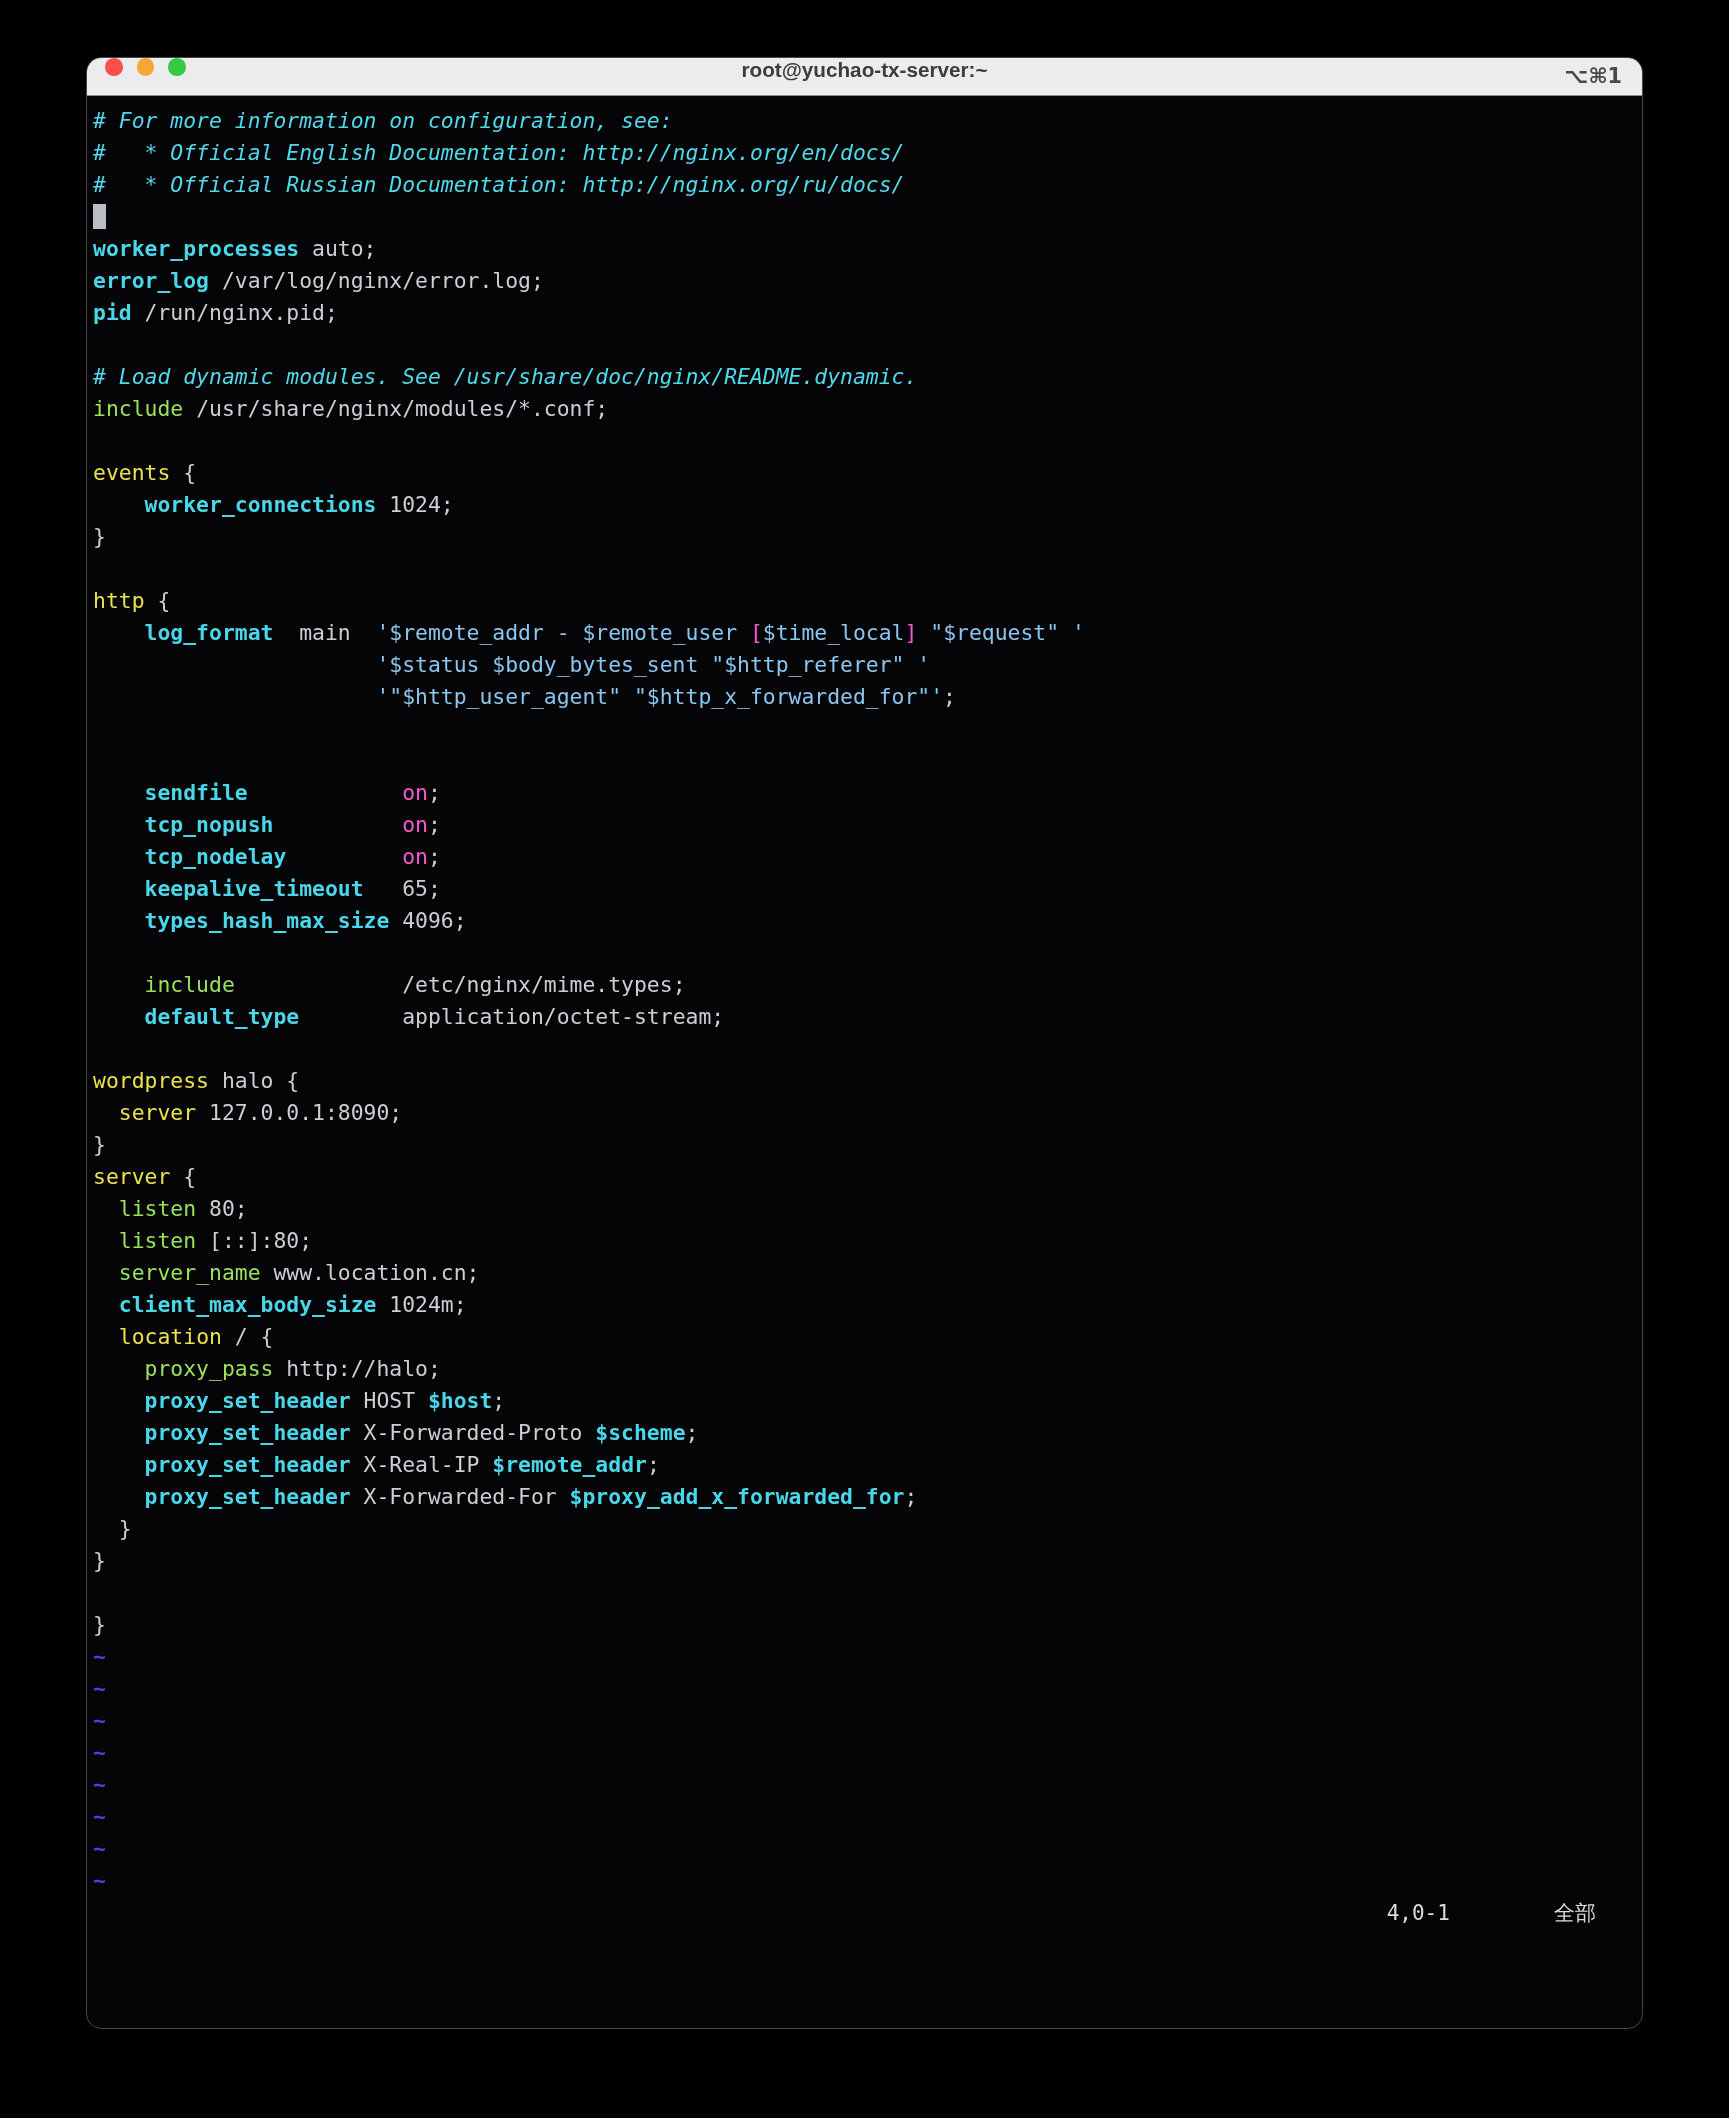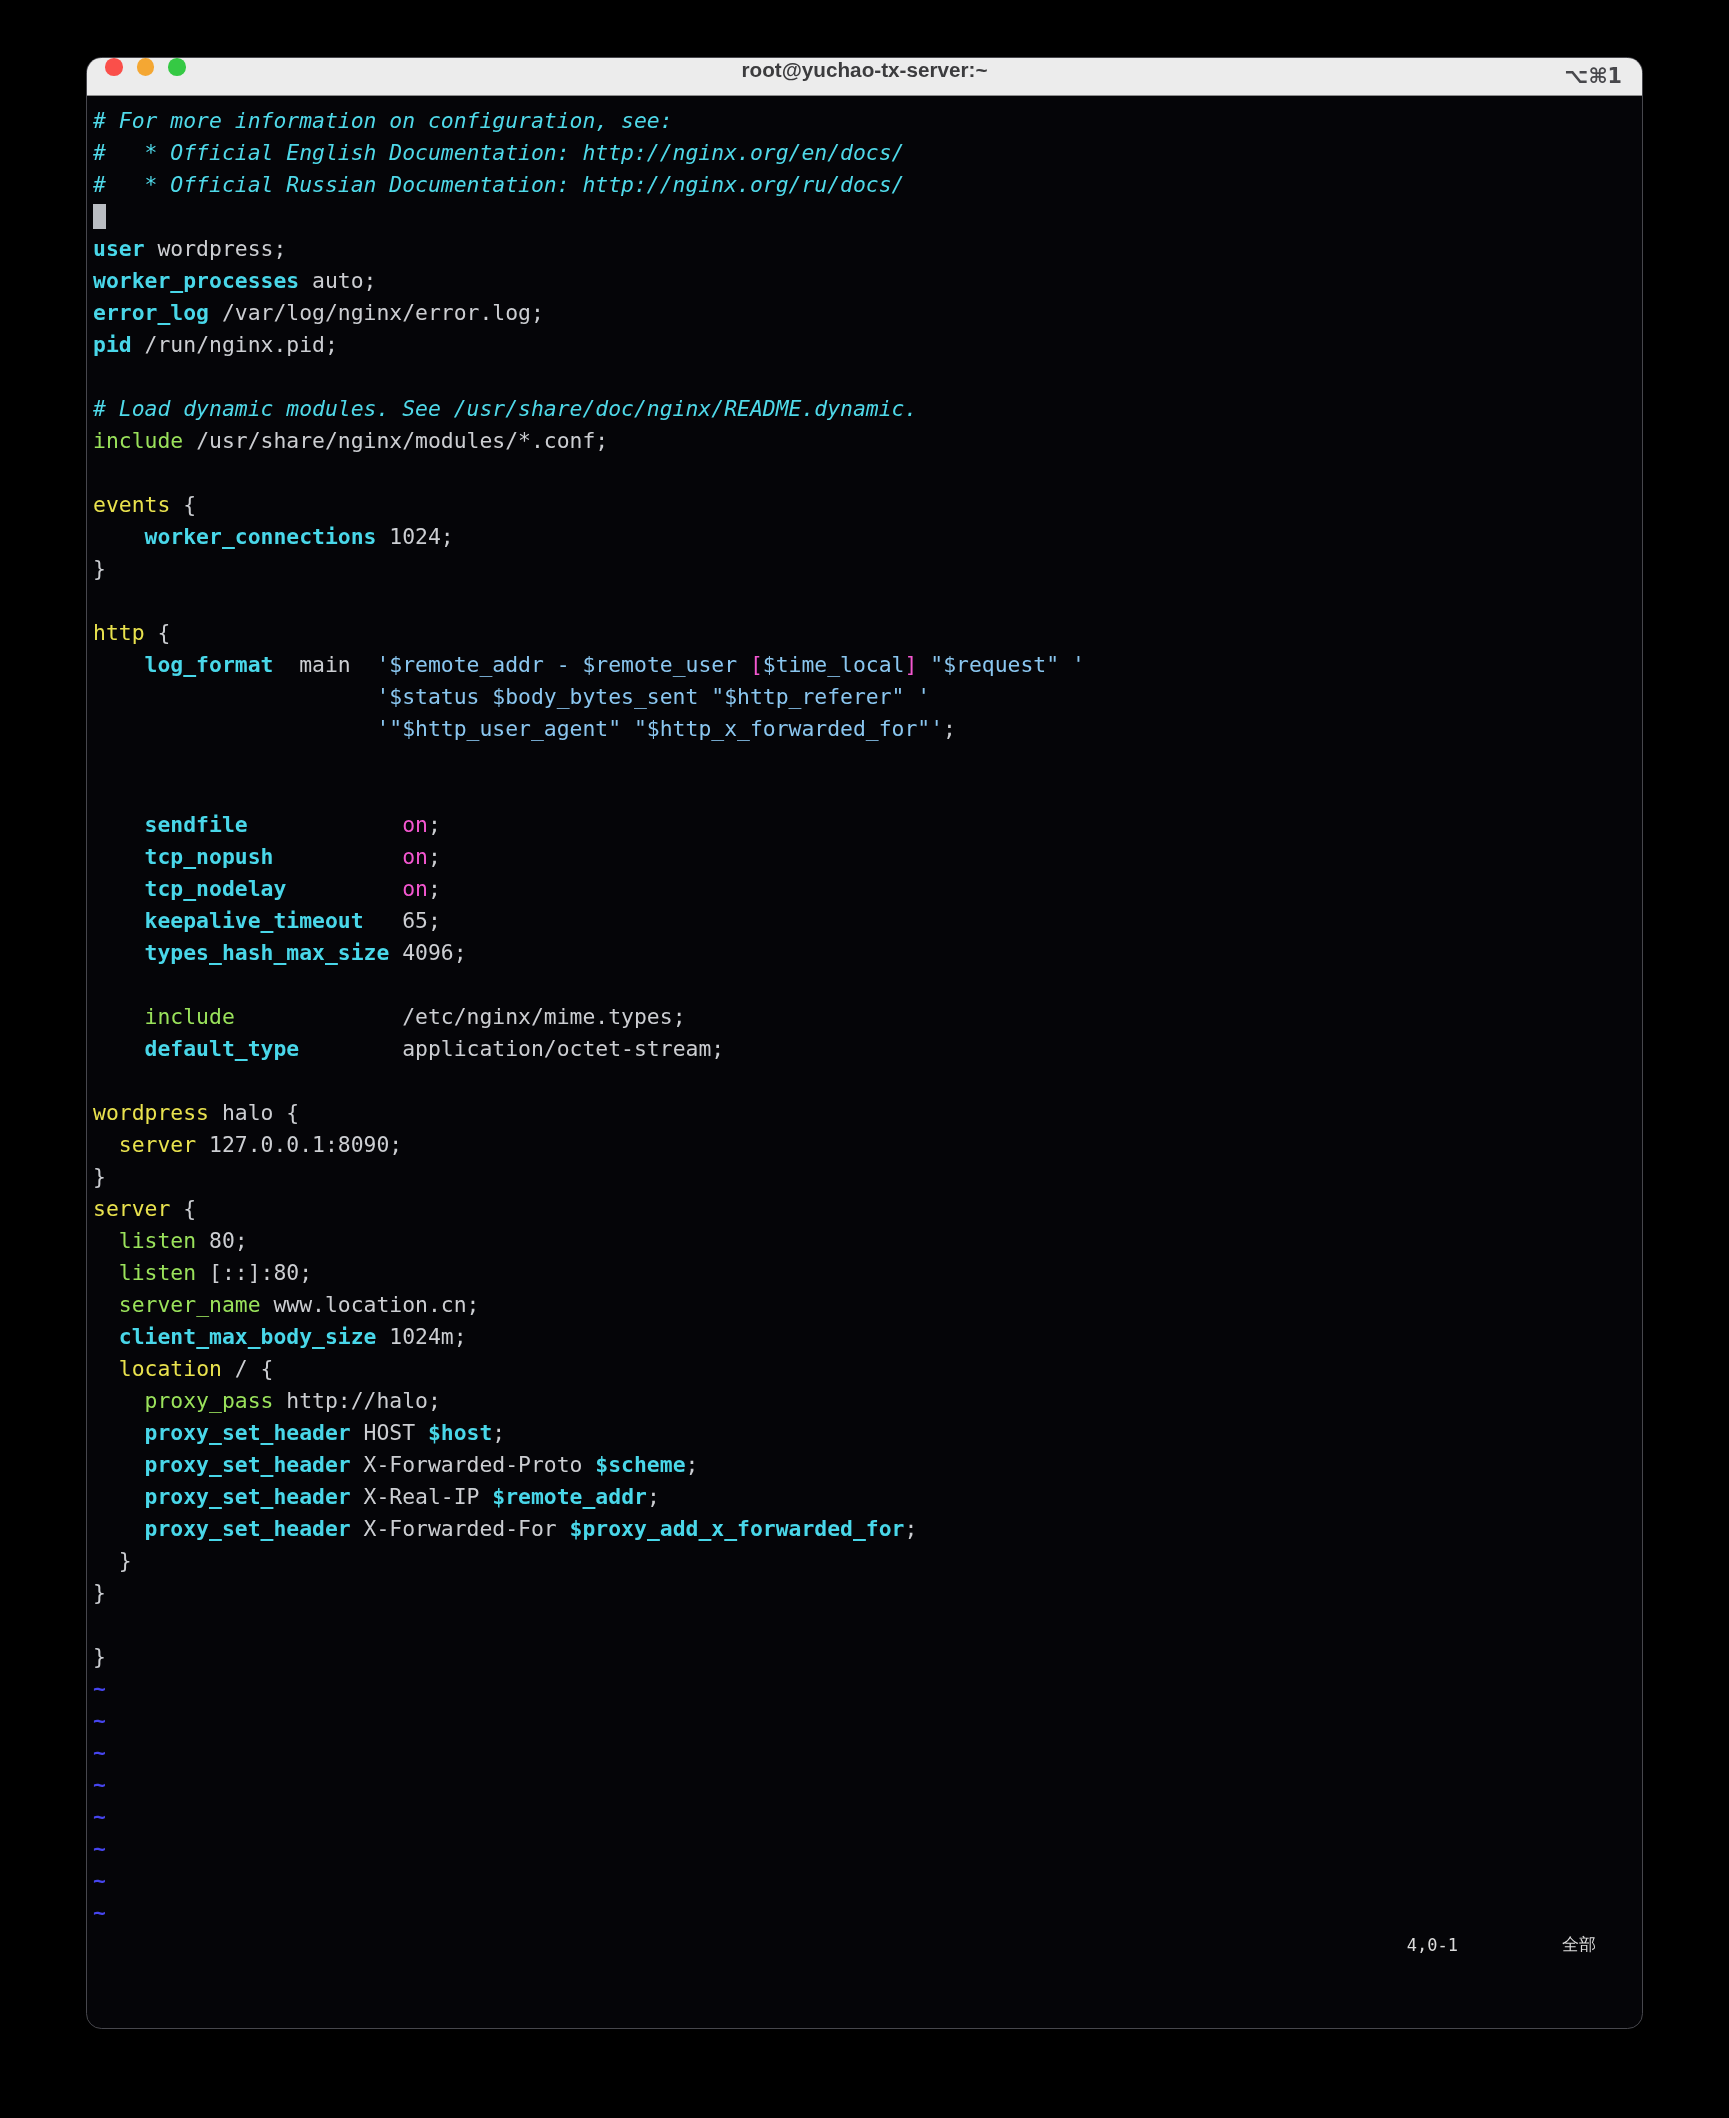--- a/index.html
+++ b/index.html
@@ -25,21 +25,21 @@
   .kw{color:#49d7e9;font-weight:bold;}
   .green{color:#9ae25b;}
   .yellow{color:#e9e24e;}
   .str{color:#8ac6ef;}
   .mag{color:#f457d0;}
   .plain{color:#ccced2;}
   .tilde{color:#4645ee;font-weight:bold;}
   .cursor{background:#babdc2;color:transparent;}
   .statusrow{display:flex;justify-content:flex-end;align-items:center;height:32px;
     white-space:pre;color:#dcdcdc;font-family:"DejaVu Sans Mono",monospace;
-    font-size:17px;line-height:32px;}
+    font-size:21px;line-height:32px;}
   .statusrow .spacer{width:104px;}
   .statusrow .pad-right{width:40px;}
   .statusrow .scrollpos{font-family:Liberation Sans, sans-serif;text-align:right;}
 </style>
 </head>
 <body>
 
 <div class="window">
   <div class="titlebar">
     <div class="lights">
@@ -49,21 +49,20 @@
     </div>
     <div class="title">root@yuchao-tx-server:~</div>
     <div class="shortcut">⌥⌘1</div>
   </div>
   <div class="screen">
     <div id="term">
         <div class="row"><span class="comment"># For more information on configuration, see:</span></div>
         <div class="row"><span class="comment">#   * Official English Documentation: http://nginx.org/en/docs/</span></div>
         <div class="row"><span class="comment">#   * Official Russian Documentation: http://nginx.org/ru/docs/</span></div>
         <div class="row"><span class="cursor"> </span></div>
-        <div class="row"><span class="kw">user</span><span class="plain"> wordpress;</span></div>
         <div class="row"><span class="kw">worker_processes</span><span class="plain"> auto;</span></div>
         <div class="row"><span class="kw">error_log</span><span class="plain"> /var/log/nginx/error.log;</span></div>
         <div class="row"><span class="kw">pid</span><span class="plain"> /run/nginx.pid;</span></div>
         <div class="row"> </div>
         <div class="row"><span class="comment"># Load dynamic modules. See /usr/share/doc/nginx/README.dynamic.</span></div>
         <div class="row"><span class="green">include</span><span class="plain"> /usr/share/nginx/modules/*.conf;</span></div>
         <div class="row"> </div>
         <div class="row"><span class="yellow">events</span><span class="plain"> {</span></div>
         <div class="row"><span class="plain">    </span><span class="kw">worker_connections</span><span class="plain"> 1024;</span></div>
         <div class="row"><span class="plain">}</span></div>

